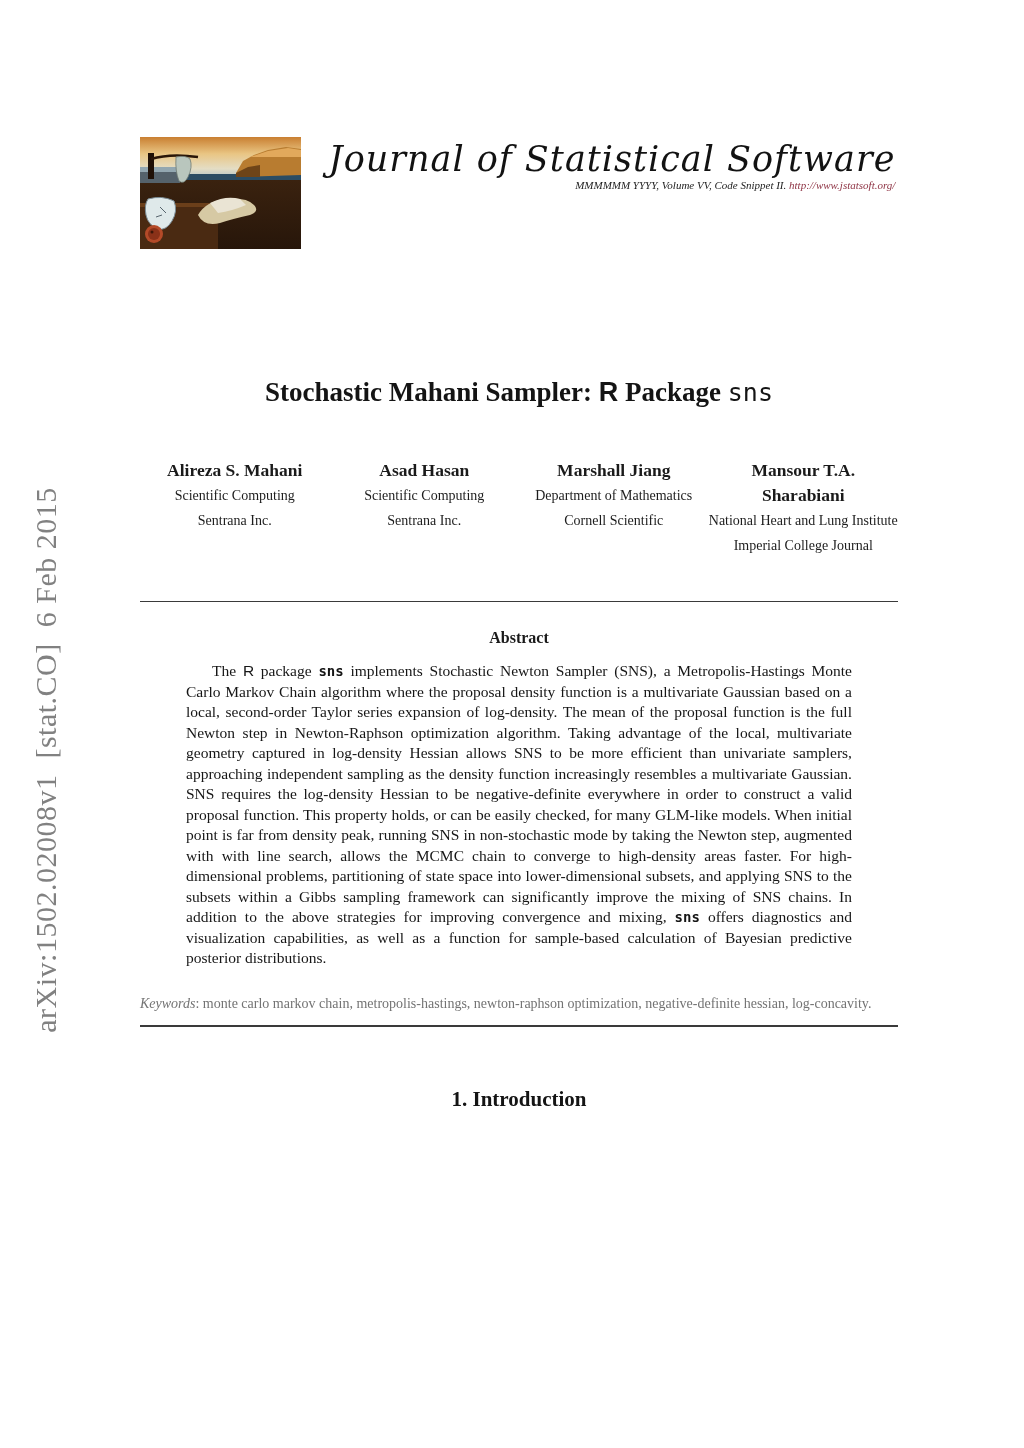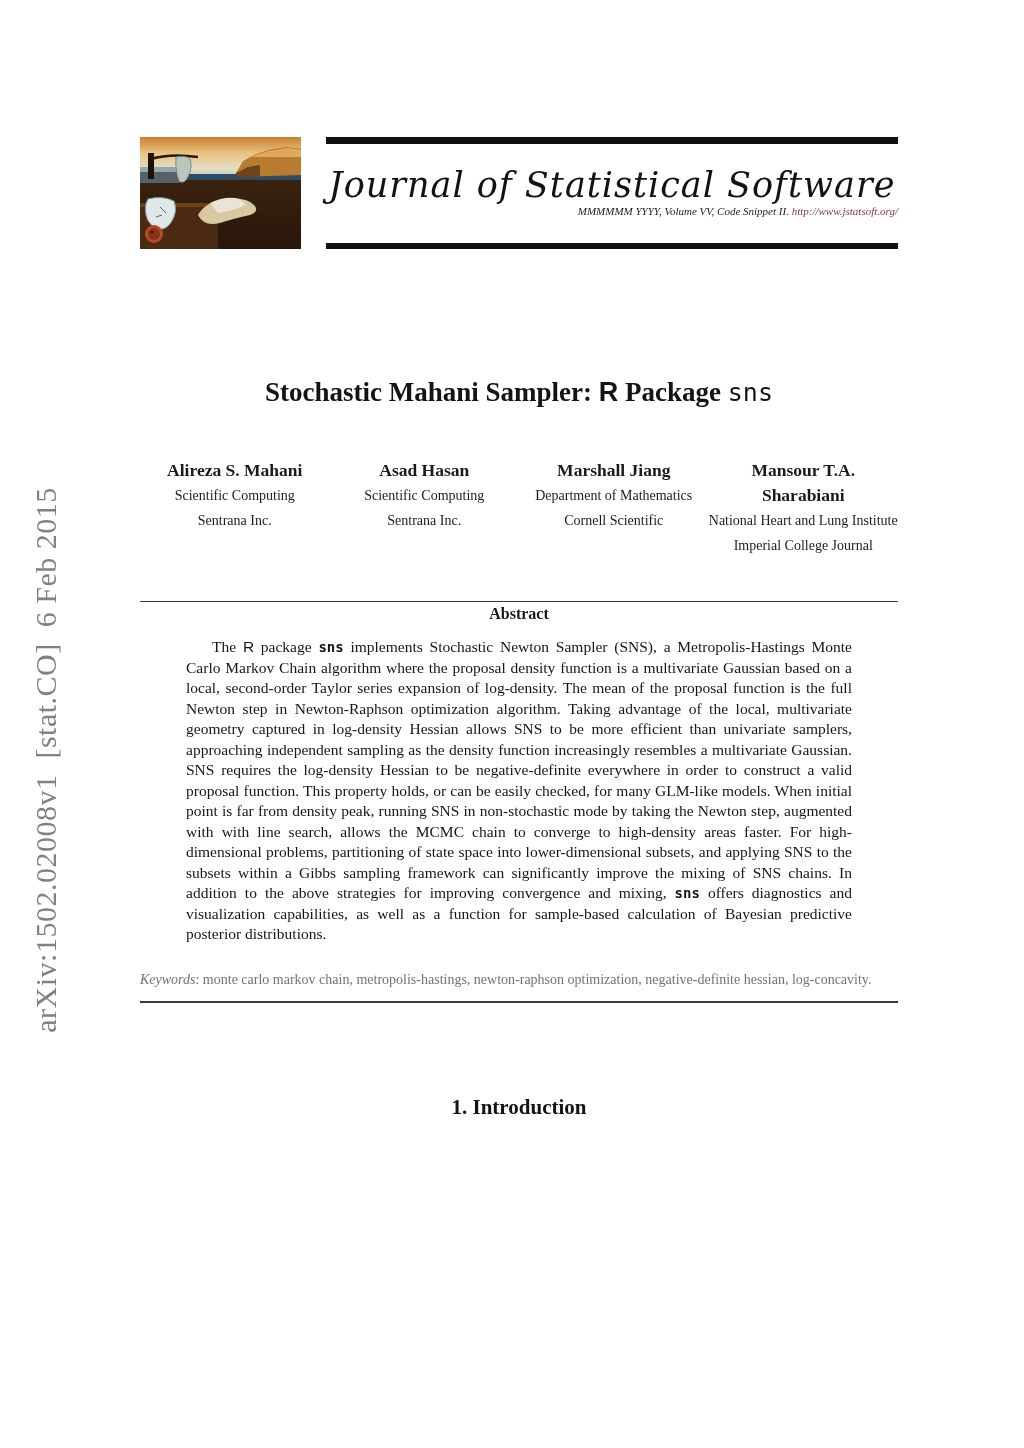--- a/index.html
+++ b/index.html
@@ -27,21 +27,21 @@
   .page { position: absolute; top: 137px; left: 140px; width: 758px; }
 
   
   .header { display: flex; gap: 25px; }
   .logo {
     width: 161px; height: 112px; flex: 0 0 161px;
     display: block;
   }
   .header-right {
     flex: 1; height: 112px;
-    display: flex; flex-direction: column; justify-content: space-between;
+    display: flex; flex-direction: row; justify-content: space-between;
   }
   .bar-thick { height: 7px; background: #101010; }
   .bar-thin  { height: 6px; background: #101010; }
   .journal-title {
     text-align: center;
     font-family: "DejaVu Serif", serif;
     font-style: italic;
     font-size: 35px;
     letter-spacing: 1px;
     color: #121212;
@@ -84,21 +84,21 @@
     grid-template-columns: 1fr 1fr 1fr 1fr;
     row-gap: 36px;
   }
   .author { text-align: center; }
   .author-name { font-size: 17.5px; font-weight: bold; line-height: 25px; }
   .author-affil { font-size: 14px; line-height: 25px; color: #1c1c1c; }
 
   
   .rule-top { margin-top: 43px; border: 0; border-top: 1.5px solid #3a3a3a; }
   .abstract-heading {
-    margin-top: 3px;
+    margin-top: 27px;
     text-align: center;
     font-size: 16px;
     font-weight: bold;
   }
   .abstract-body {
     margin: 14px 46px 0 46px;
     font-size: 15.5px;
     line-height: 20.5px;
     text-align: justify;
     text-indent: 26px;
@@ -117,21 +117,21 @@
     font-size: 14px;
     line-height: 21.5px;
     text-align: justify;
     color: #737373;
   }
   .keywords .kw-label { font-style: italic; }
   .rule-bottom { margin-top: 11px; border: 0; border-top: 2px solid #3a3a3a; }
 
   
   .section-heading {
-    margin-top: 92px;
+    margin-top: 60px;
     text-align: center;
     font-size: 21px;
     font-weight: bold;
     color: #141414;
   }
 </style>
 </head>
 <body>
 
 <div class="watermark">arXiv:1502.02008v1  [stat.CO]  6 Feb 2015</div>

